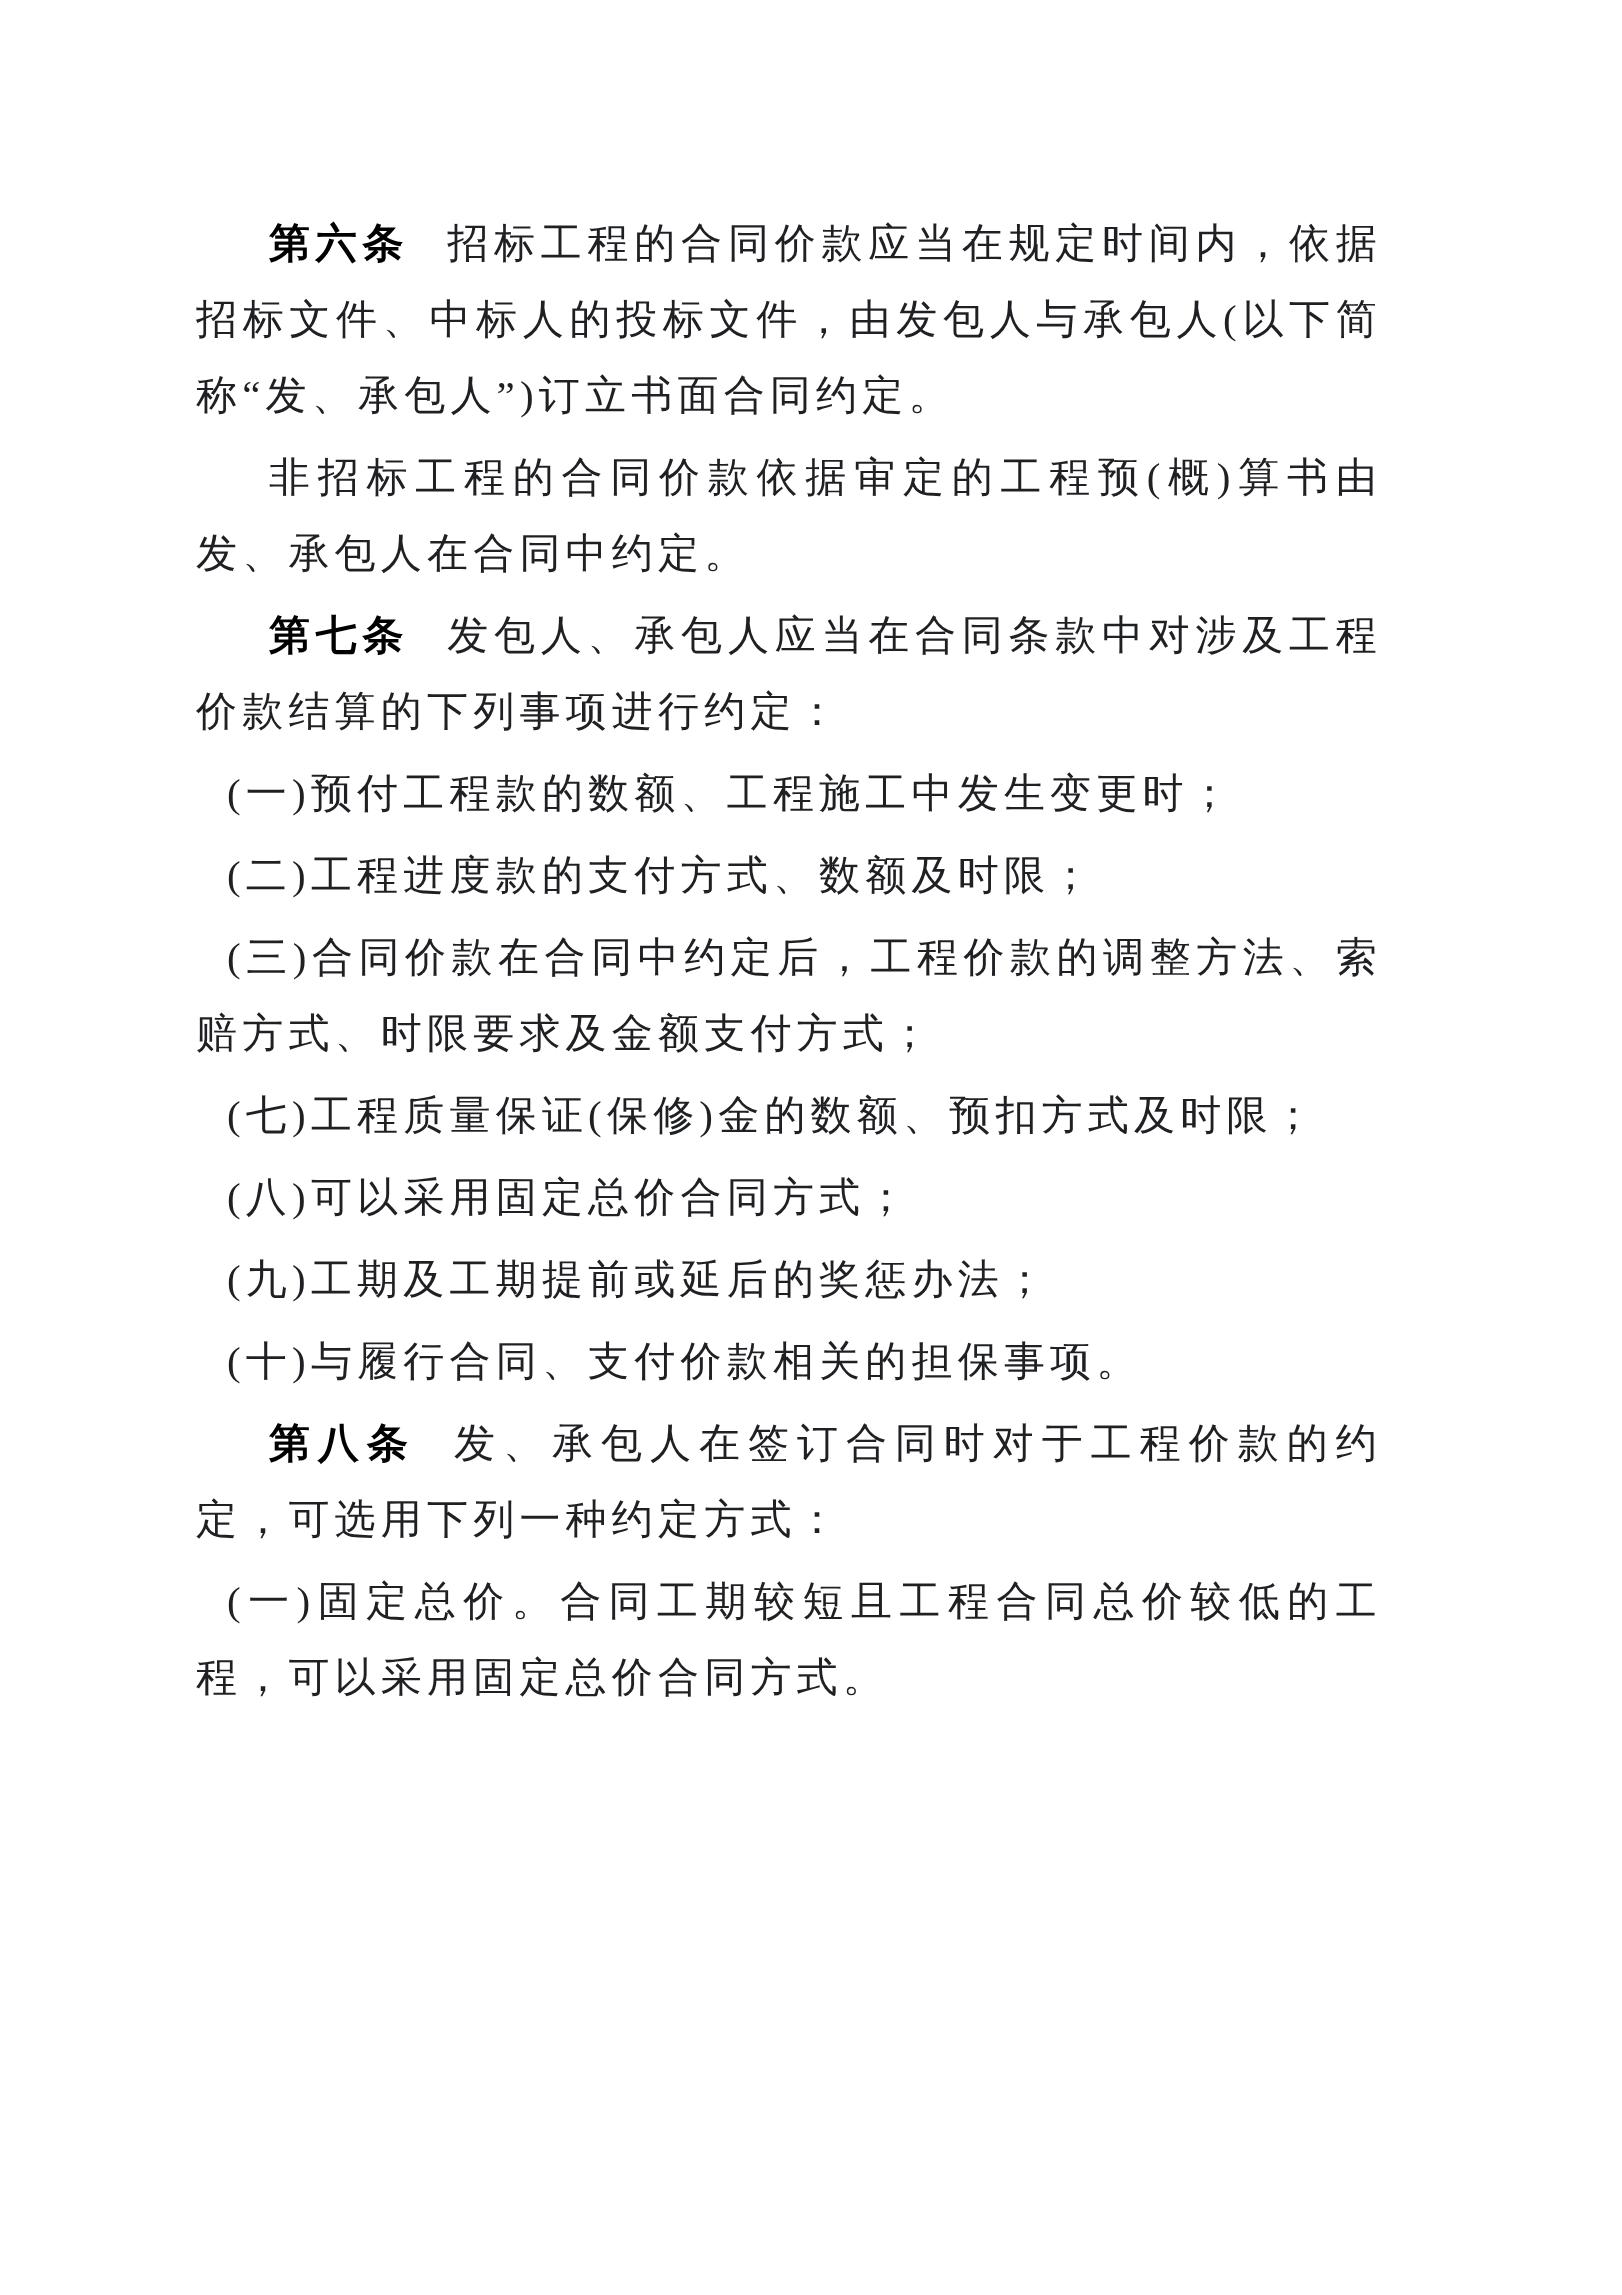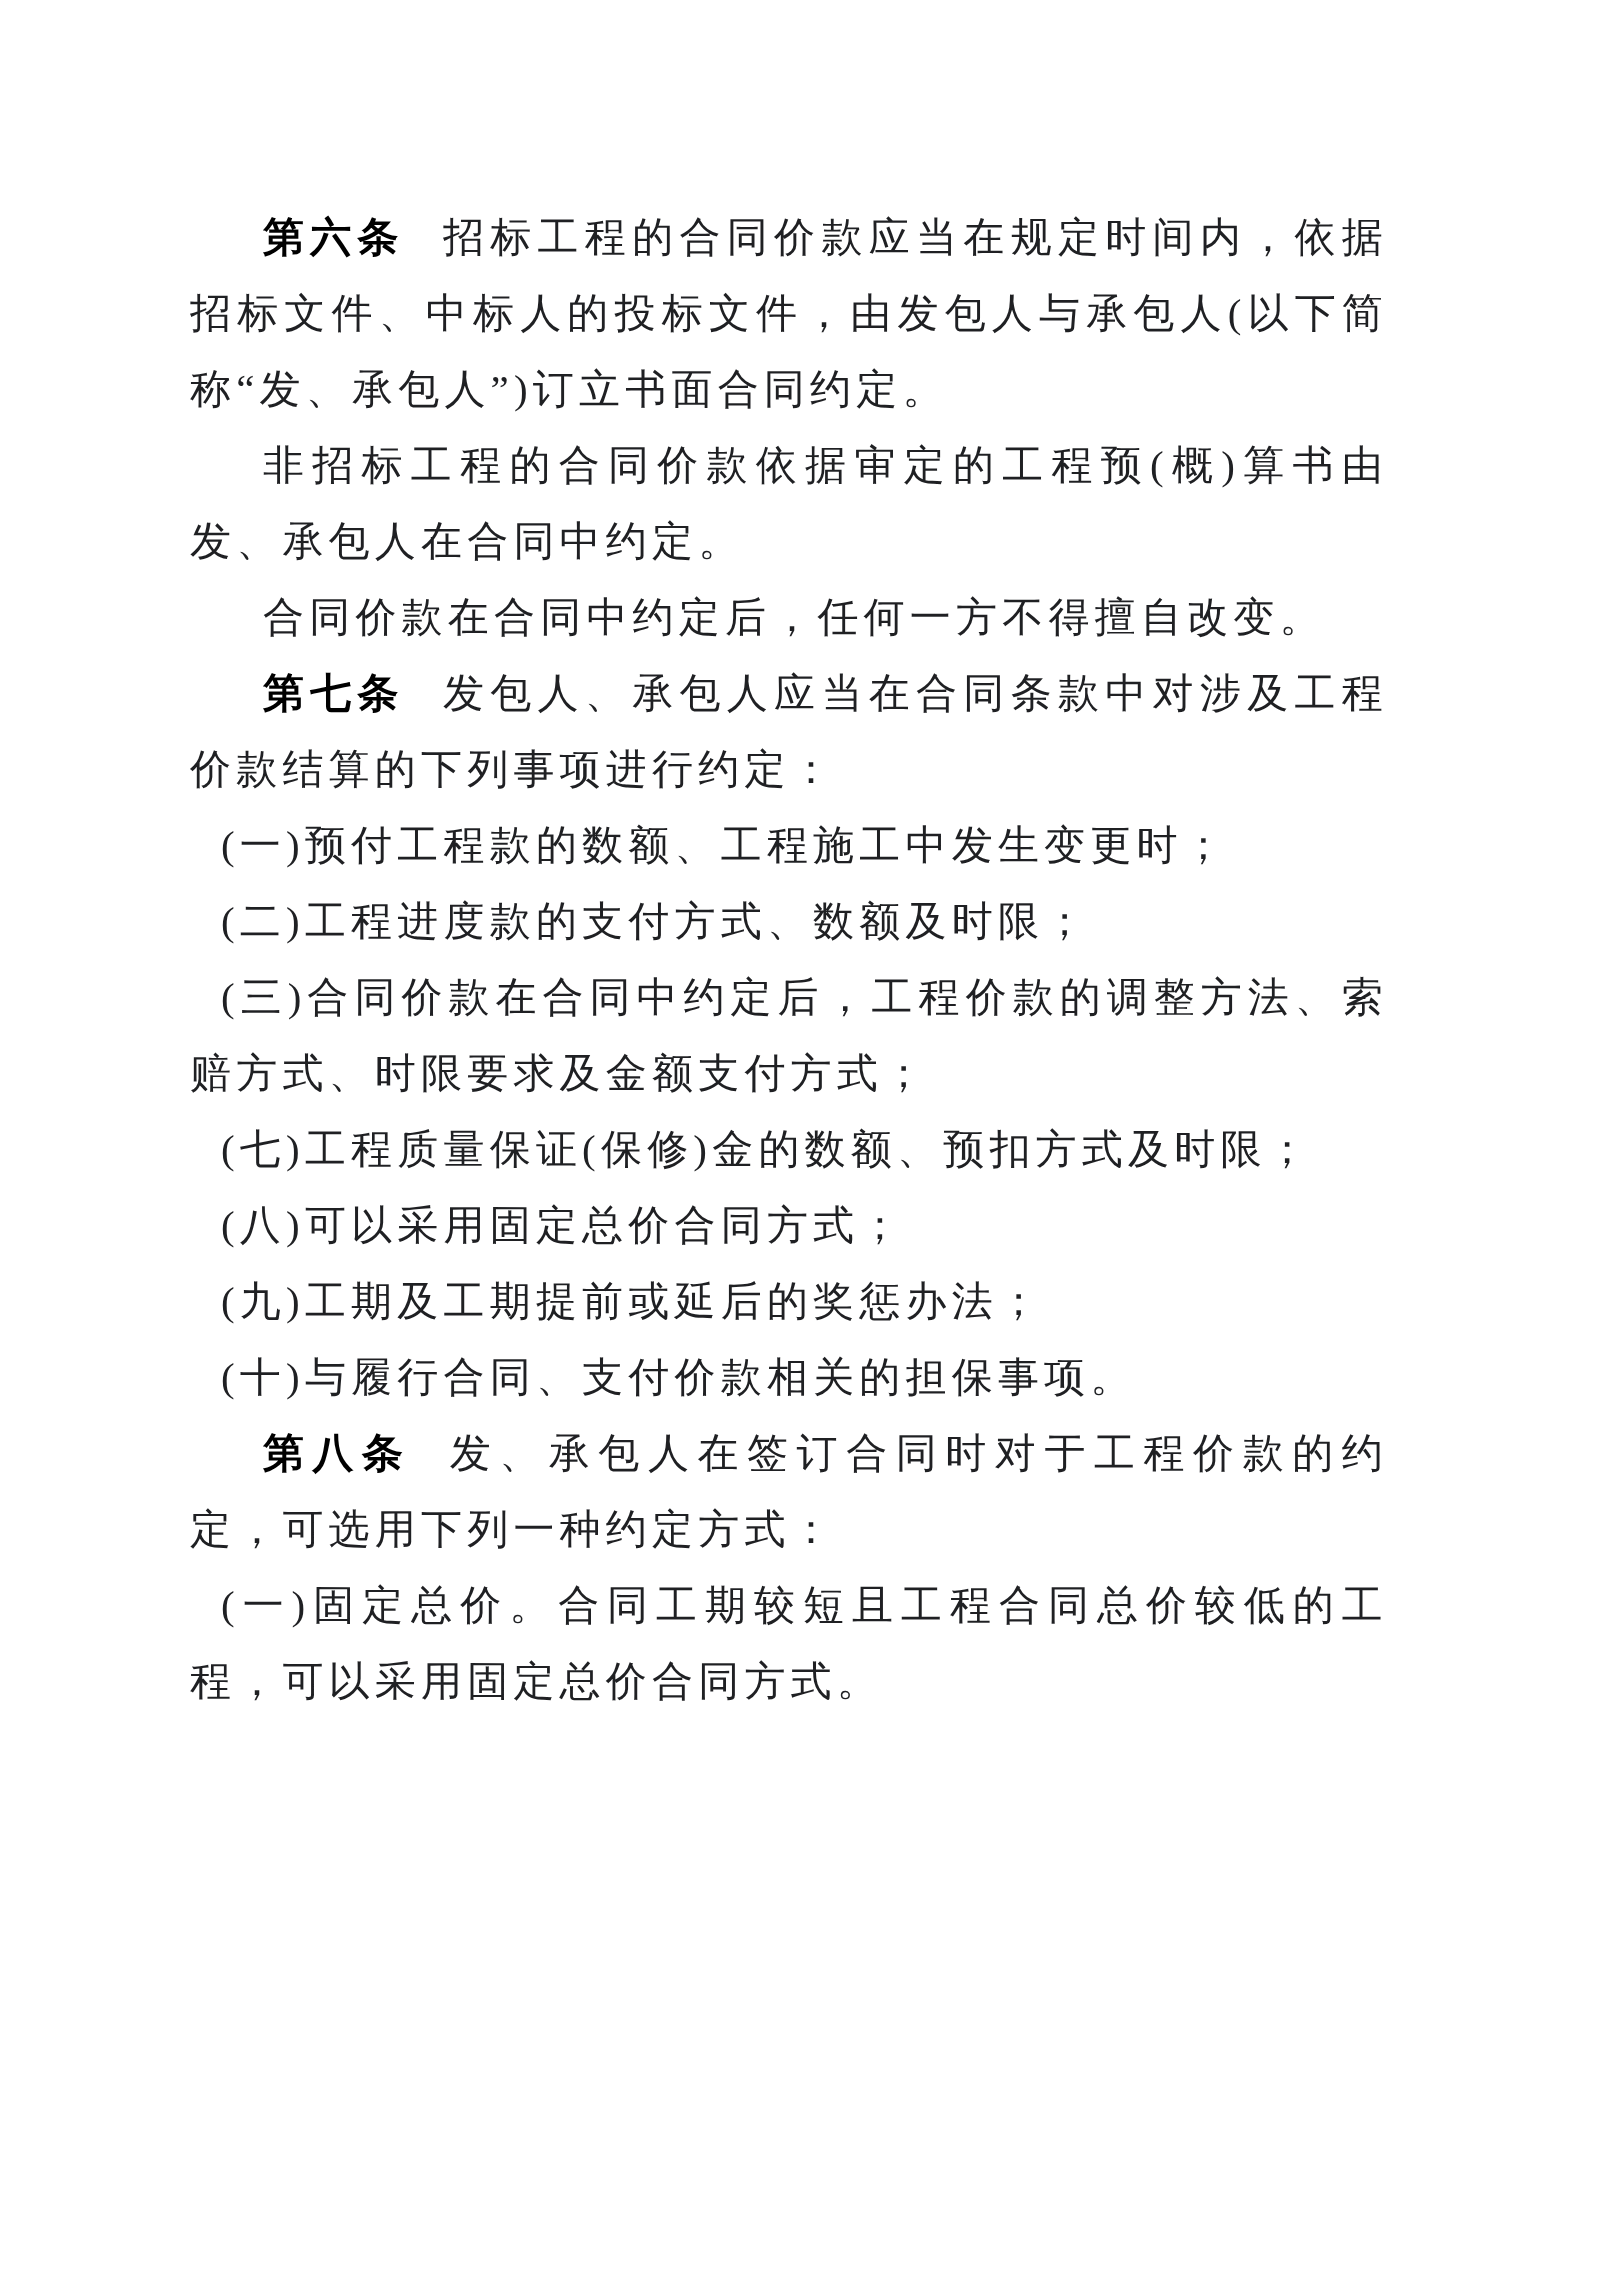--- a/index.html
+++ b/index.html
@@ -20,21 +20,21 @@
     top: 199px;
     width: 1198px;
     color: #1f2023;
     font-size: 41px;
     line-height: 76px;
     letter-spacing: 5.2px;
     text-align: justify;
     text-justify: inter-character;
   }
   p.para {
-    margin: 0;
+    margin: 6px;
     padding: 0;
     text-indent: 73px;
   }
   p.para-item {
     text-indent: 31px;
   }
   .para-lead {
     font-weight: bold;
     color: #000000;
   }
@@ -44,21 +44,20 @@
 </style>
 </head>
 <body>
 
 <div class="page-content">
 
   <p class="para"><span class="para-lead">第六条</span><span>招标工程的合同价款应当在规定时间内，依据招标文件、中标人的投标文件，由发包人与承包人(以下简称“发、承包人”)订立书面合同约定。</span></p>
 
   <p class="para"><span class="para-lead"></span><span>非招标工程的合同价款依据审定的工程预(概)算书由发、承包人在合同中约定。</span></p>
 
-  <p class="para"><span class="para-lead"></span><span>合同价款在合同中约定后，任何一方不得擅自改变。</span></p>
 
   <p class="para"><span class="para-lead">第七条</span><span>发包人、承包人应当在合同条款中对涉及工程价款结算的下列事项进行约定：</span></p>
 
   <p class="para para-item"><span class="para-lead"></span><span>(一)预付工程款的数额、工程施工中发生变更时；</span></p>
 
   <p class="para para-item"><span class="para-lead"></span><span>(二)工程进度款的支付方式、数额及时限；</span></p>
 
   <p class="para para-item"><span class="para-lead"></span><span>(三)合同价款在合同中约定后，工程价款的调整方法、索赔方式、时限要求及金额支付方式；</span></p>
 
 

